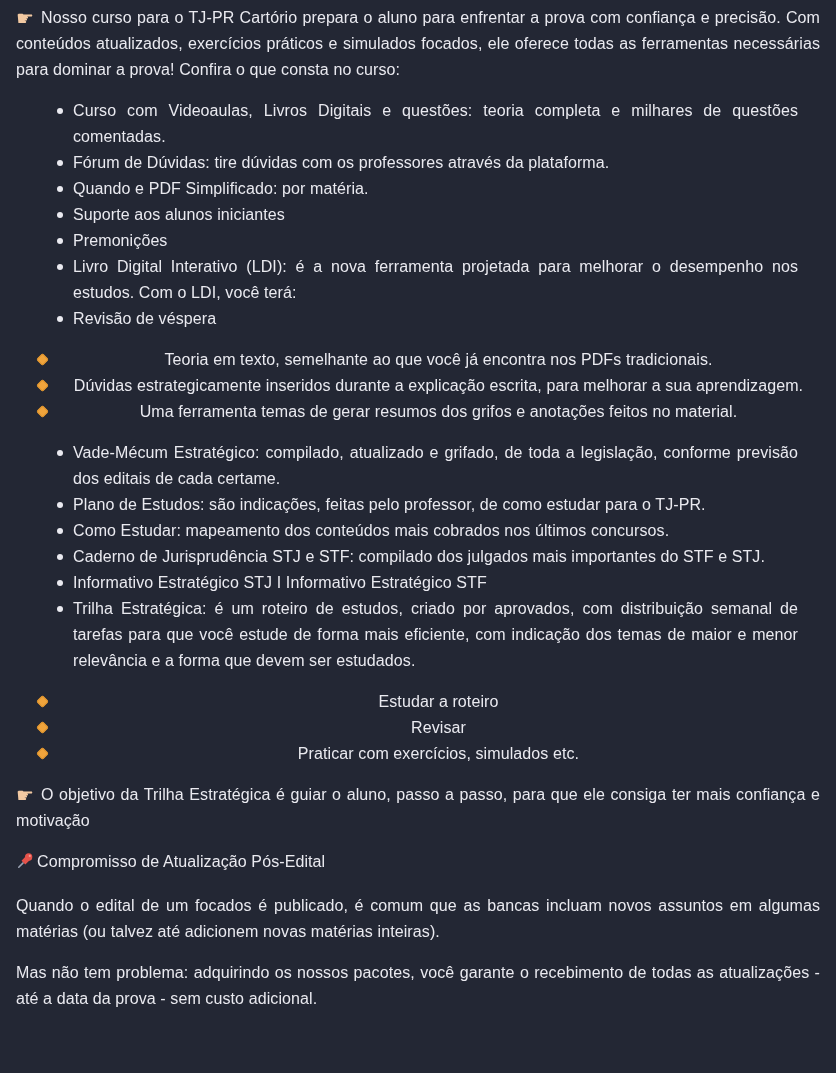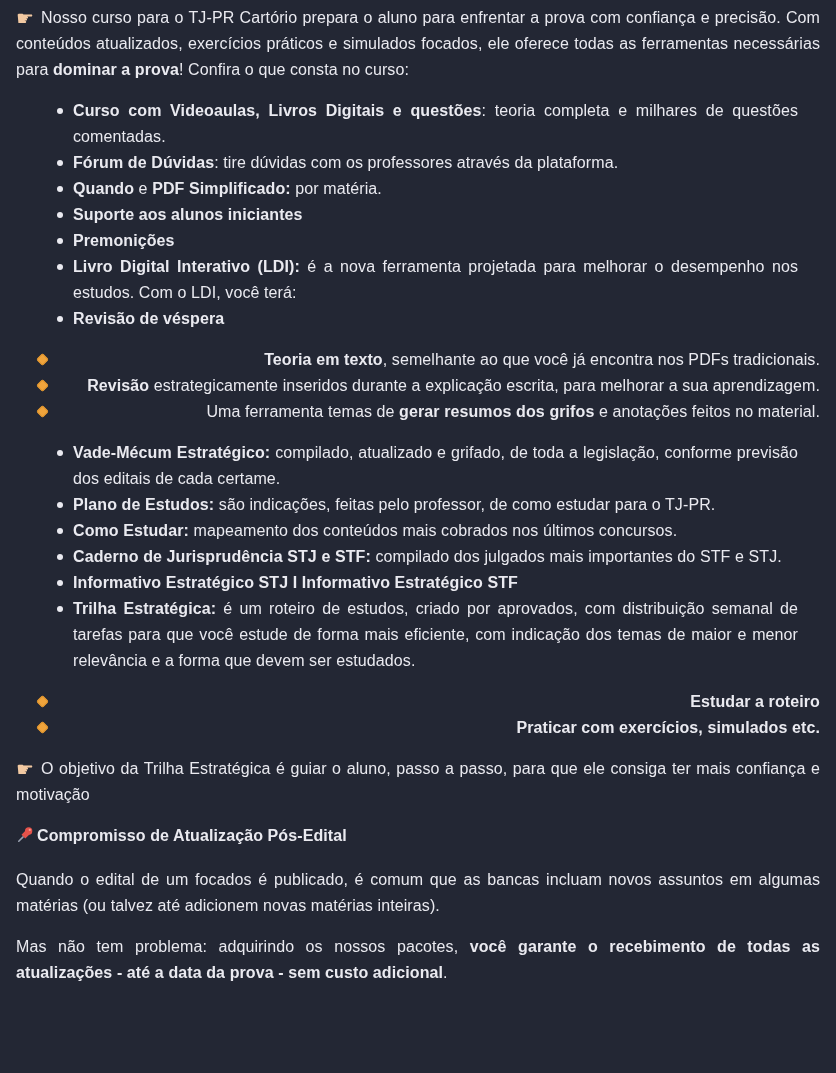--- a/index.html
+++ b/index.html
@@ -17,34 +17,34 @@
     line-height: 26px;
     color: #EAEAF0;
     letter-spacing: 0.1px;
   }
   main { display: block; }
   p.para {
     margin: 0 0 15px 0;
     text-align: justify;
   }
   p.para:last-child { margin-bottom: 0; }
-  .b { font-weight: 700; }
+  .b { font-weight: 400; }
   ul.bullets, ul.diamonds {
     list-style: none;
     margin: 0 0 15px 0;
     padding: 0;
   }
   ul.bullets {
     padding-left: 41px;
     padding-right: 22px;
     text-align: justify;
   }
   ul.diamonds {
     padding-left: 22px;
-    text-align: right;
+    text-align: center;
   }
   ul li {
     position: relative;
     margin: 0;
   }
   ul.bullets li { padding-left: 16px; }
   ul.diamonds li { padding-left: 19px; }
   .bullet-marker {
     position: absolute;
     left: 0;
@@ -89,33 +89,34 @@
       <li><span class="bullet-marker"></span><span class="b">Curso com Videoaulas, Livros Digitais e questões</span><span>: teoria completa e milhares de questões comentadas.</span></li>
       <li><span class="bullet-marker"></span><span class="b">Fórum de Dúvidas</span><span>: tire dúvidas com os professores através da plataforma.</span></li>
       <li><span class="bullet-marker"></span><span class="b">Quando</span><span> e </span><span class="b">PDF Simplificado:</span><span> por matéria.</span></li>
       <li><span class="bullet-marker"></span><span class="b">Suporte aos alunos iniciantes</span></li>
       <li><span class="bullet-marker"></span><span class="b">Premonições</span></li>
       <li><span class="bullet-marker"></span><span class="b">Livro Digital Interativo (LDI):</span><span> é a nova ferramenta projetada para melhorar o desempenho nos estudos. Com o LDI, você terá:</span></li>
       <li><span class="bullet-marker"></span><span class="b">Revisão de véspera</span></li>
     </ul>
     <ul class="diamonds">
       <li><span class="diamond-marker"></span><span class="b">Teoria em texto</span><span>, semelhante ao que você já encontra nos PDFs tradicionais.</span></li>
-      <li><span class="diamond-marker"></span><span class="b">Revisão</span><span> estrategicamente inseridos durante a explicação escrita, para melhorar a sua aprendizagem.</span></li>
+      <li><span class="diamond-marker"></span><span class="b">Dúvidas</span><span> estrategicamente inseridos durante a explicação escrita, para melhorar a sua aprendizagem.</span></li>
       <li><span class="diamond-marker"></span><span>Uma ferramenta temas de </span><span class="b">gerar resumos dos grifos</span><span> e anotações feitos no material.</span></li>
     </ul>
     <ul class="bullets">
       <li><span class="bullet-marker"></span><span class="b">Vade-Mécum Estratégico:</span><span> compilado, atualizado e grifado, de toda a legislação, conforme previsão dos editais de cada certame.</span></li>
       <li><span class="bullet-marker"></span><span class="b">Plano de Estudos:</span><span> são indicações, feitas pelo professor, de como estudar para o TJ-PR.</span></li>
       <li><span class="bullet-marker"></span><span class="b">Como Estudar:</span><span> mapeamento dos conteúdos mais cobrados nos últimos concursos.</span></li>
       <li><span class="bullet-marker"></span><span class="b">Caderno de Jurisprudência STJ e STF:</span><span> compilado dos julgados mais importantes do STF e STJ.</span></li>
       <li><span class="bullet-marker"></span><span class="b">Informativo Estratégico STJ I Informativo Estratégico STF</span></li>
       <li><span class="bullet-marker"></span><span class="b">Trilha Estratégica:</span><span> é um roteiro de estudos, criado por aprovados, com distribuição semanal de tarefas para que você estude de forma mais eficiente, com indicação dos temas de maior e menor relevância e a forma que devem ser estudados.</span></li>
     </ul>
     <ul class="diamonds">
       <li><span class="diamond-marker"></span><span class="b">Estudar a roteiro</span></li>
+      <li><span class="diamond-marker"></span><span class="b">Revisar</span></li>
       <li><span class="diamond-marker"></span><span class="b">Praticar com exercícios, simulados etc.</span></li>
     </ul>
     <p class="para"><span class="icon-hand" style="color: rgb(242, 201, 162);">☛</span><span>O objetivo da Trilha Estratégica é guiar o aluno, passo a passo, para que ele consiga ter mais confiança e motivação</span></p>
     <p class="para"><span class="icon-pin"><svg width="19" height="19" viewBox="0 0 24 24">
           <path d="M3.5 20.5 L9 15" stroke="#9aa2b2" stroke-width="2" stroke-linecap="round"></path>
           <path d="M13.2 4.2 L19.8 10.8 L16.6 12.2 L11.8 17 L7 12.2 L11.8 7.4 Z" fill="#E5534B"></path>
           <circle cx="16" cy="7.5" r="4.6" fill="#E5534B"></circle>
           <circle cx="17.4" cy="6.2" r="1.4" fill="#f59a92"></circle>
         </svg></span><span class="b">Compromisso de Atualização Pós-Edital</span></p>
     <p class="para"><span>Quando o edital de um focados é publicado, é comum que as bancas incluam novos assuntos em algumas matérias (ou talvez até adicionem novas matérias inteiras).</span></p>

